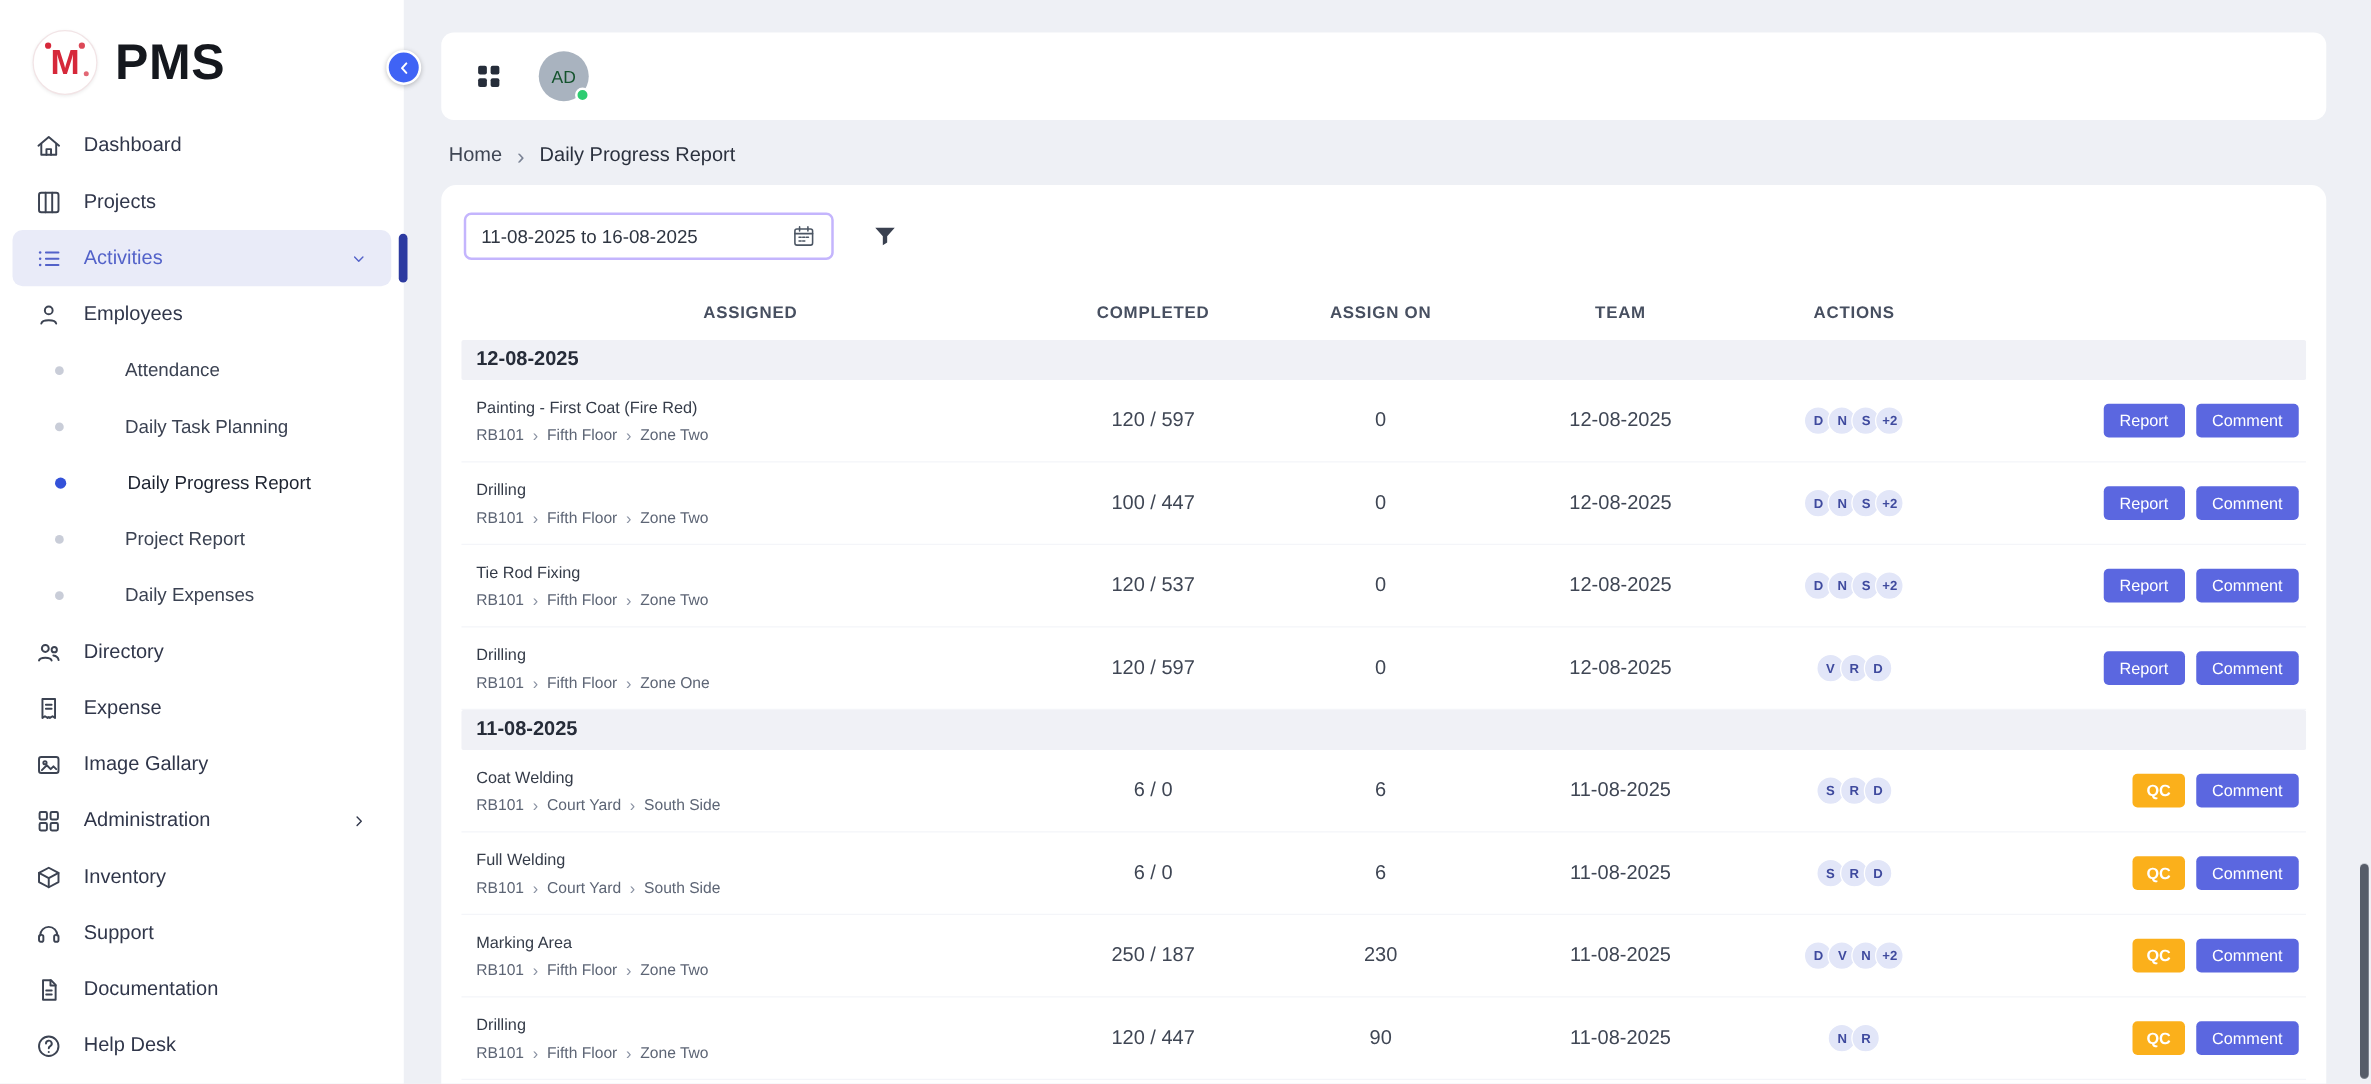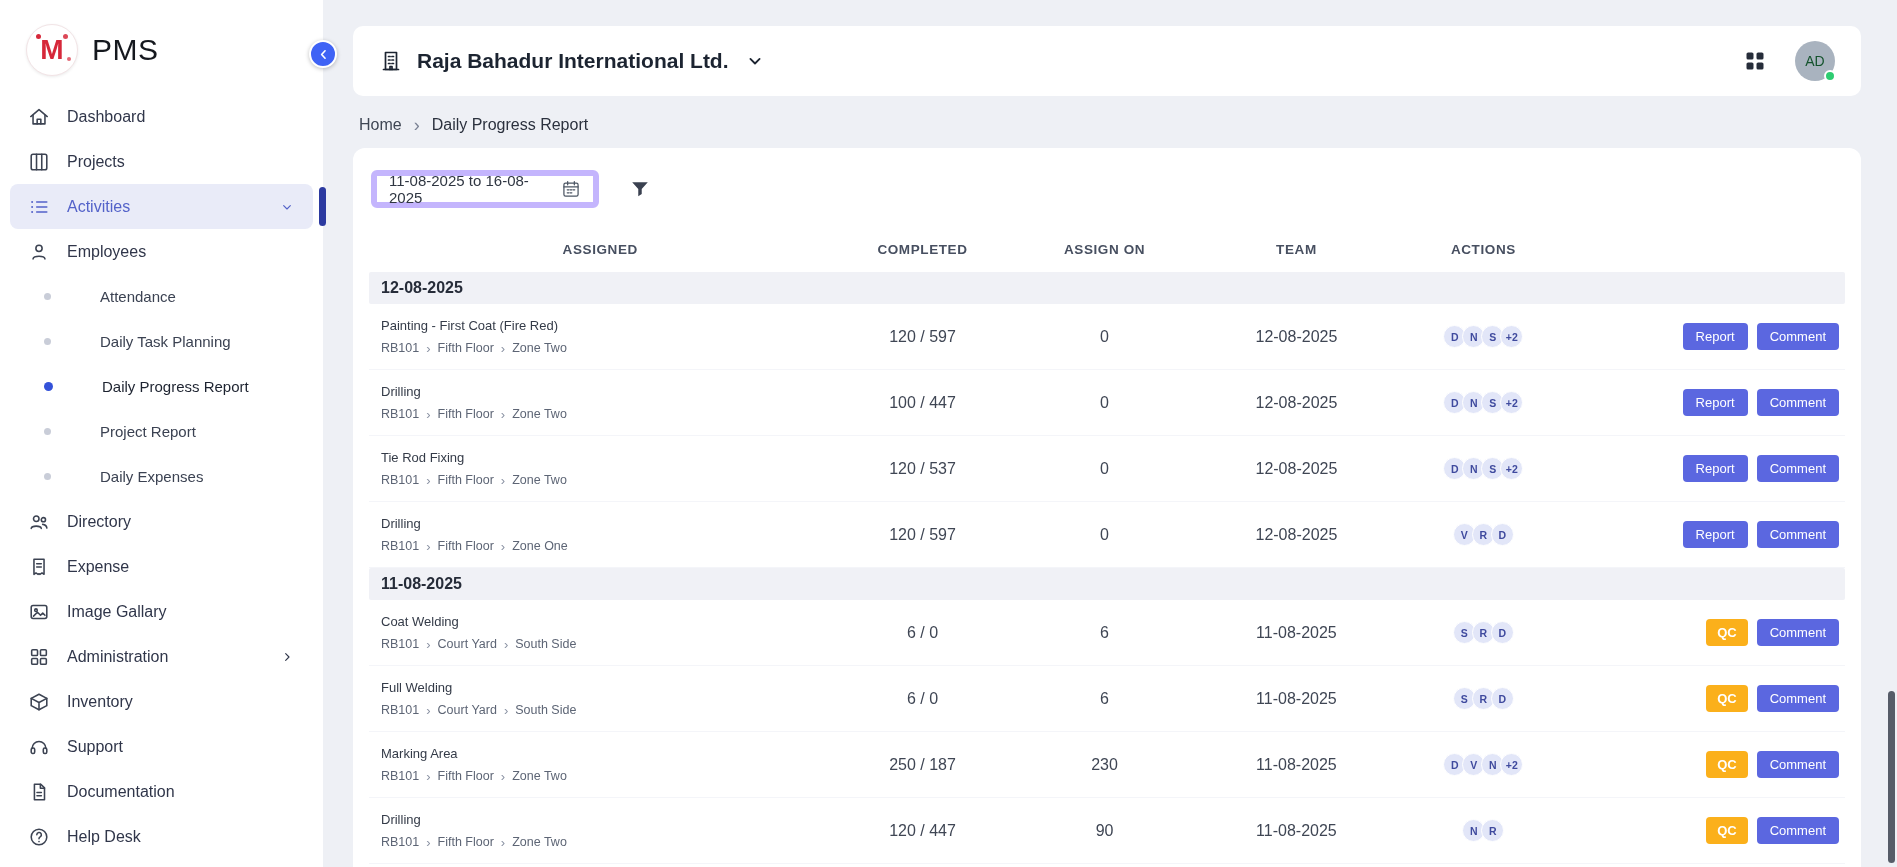--- a/index.html
+++ b/index.html
@@ -8,21 +8,21 @@
 
   
   .sidebar{width:323px;background:#fff;height:100%;flex-shrink:0;position:relative;padding-top:16px;}
   .logo-row{display:flex;align-items:center;gap:14px;padding:8px 26px 18px;}
   .logo-badge{width:52px;height:52px;border-radius:50%;background:#fff;border:1px solid #f2e4e6;box-shadow:0 1px 3px rgba(0,0,0,.08);display:flex;align-items:center;justify-content:center;position:relative;}
   .logo-m{font-size:28px;font-weight:800;color:var(--logo_red,#d6283a);line-height:1;}
   .logo-dot{position:absolute;border-radius:50%;background:var(--logo_red,#d6283a);}
   .logo-dot.d1{width:5px;height:5px;left:9px;top:9px;}
   .logo-dot.d2{width:5px;height:5px;right:9px;top:9px;opacity:.85;}
   .logo-dot.d3{width:4px;height:4px;right:6px;bottom:14px;opacity:.7;}
-  .logo-text{font-size:30px;font-weight:400;color:#15181e;letter-spacing:.5px;}
+  .logo-text{font-size:40px;font-weight:700;color:#15181e;letter-spacing:.5px;}
   .nav{display:flex;flex-direction:column;}
   .side-item{display:flex;align-items:center;height:45px;padding:0 18px;margin:0 10px;border-radius:8px;color:#30364a;font-size:16px;cursor:pointer;position:relative;}
   .side-item .side-icon{width:22px;height:22px;display:flex;color:#3c4352;flex-shrink:0;}
   .side-item .side-icon svg{width:22px;height:22px;}
   .side-label{margin-left:17px;white-space:nowrap;}
   .side-item.active{background:var(--sidebar_active_bg,#e9ebf8);color:var(--sidebar_active_text,#5362c9);}
   .side-item.active .side-icon{color:var(--sidebar_active_text,#5362c9);}
   .side-chevron{margin-left:auto;display:flex;width:16px;height:16px;color:inherit;}
   .side-chevron svg{width:16px;height:16px;}
   .edge-bar{position:absolute;right:-13px;top:3px;bottom:3px;width:7px;background:var(--active_indicator,#2c3aa0);border-radius:4px;}
@@ -45,21 +45,21 @@
   .apps-icon{width:24px;height:24px;display:flex;color:#262d3a;cursor:pointer;}
   .avatar{width:40px;height:40px;border-radius:50%;background:#a9b3bf;color:#14532d;font-weight:400;font-size:14px;display:flex;align-items:center;justify-content:center;position:relative;cursor:pointer;}
   .status-dot{position:absolute;right:-1px;bottom:-1px;width:12px;height:12px;border-radius:50%;background:var(--status_green,#2ecc71);border:2px solid #fff;}
 
   .breadcrumb{display:flex;align-items:center;gap:12px;padding:20px 6px 14px;font-size:16px;color:#3f4654;flex-shrink:0;}
   .crumb-sep{color:#7a8294;font-size:18px;line-height:1;}
   .crumb-current{color:#2b313e;}
 
   .card{background:#fff;border-radius:12px 12px 0 0;flex:1;padding:20px 16px 0;overflow:hidden;display:flex;flex-direction:column;}
   .filter-row{display:flex;align-items:center;gap:30px;padding:2px 2px 18px;flex-shrink:0;}
-  .date-input{display:flex;align-items:center;justify-content:center;border:6px solid #c4b5fd;border-radius:6px;height:38px;padding:0 12px;font-size:15px;color:#2f3642;width:228px;cursor:pointer;background:#fff;}
+  .date-input{display:flex;align-items:center;justify-content:space-between;border:2px solid #c4b5fd;border-radius:6px;height:38px;padding:0 12px;font-size:15px;color:#2f3642;width:296px;cursor:pointer;background:#fff;}
   .cal-icon{width:20px;height:20px;display:flex;color:#4b5563;cursor:pointer;}
   .funnel-icon{width:22px;height:22px;display:flex;cursor:pointer;}
 
   .grid-cols{display:grid;grid-template-columns:4.7fr 1.85fr 1.85fr 2.05fr 1.75fr 2.8fr;align-items:center;}
   .thead{height:46px;color:#474f60;font-size:13.5px;font-weight:700;letter-spacing:.6px;flex-shrink:0;}
   .thead > div{text-align:center;}
   .tbody{overflow:hidden;}
   .group-row{background:var(--group_row_bg,#f0f1f6);font-weight:700;font-size:16px;color:#262c39;padding:7px 12px;border-radius:2px;}
   .trow{min-height:66px;border-bottom:1px solid #f4f5f9;}
   .cell-activity{padding-left:12px;}
@@ -248,36 +248,20 @@
 
   <button class="collapse-btn">
     <svg viewBox="0 0 24 24" fill="none" stroke="currentColor" stroke-width="2.6" stroke-linecap="round" stroke-linejoin="round">
         <path d="M14.5 6 9 12l5.5 6"></path>
       </svg>
   </button>
 
   <main class="main">
 
     <header class="topbar">
-      <div class="company">
-        <span class="b-icon">
-          <svg viewBox="0 0 24 24" fill="none" stroke="currentColor" stroke-width="1.7" stroke-linecap="round" stroke-linejoin="round">
-              <path d="M4.5 20.5h15"></path>
-              <rect x="6.5" y="3.5" width="11" height="17"></rect>
-              <path d="M9.5 7.5h1.6M12.9 7.5h1.6M9.5 11h1.6M12.9 11h1.6M9.5 14.5h1.6M12.9 14.5h1.6"></path>
-              <path d="M11 20.5v-3h2v3"></path>
-            </svg>
-        </span>
-        <span>Raja Bahadur International Ltd.</span>
-        <span class="chev">
-          <svg viewBox="0 0 24 24" fill="none" stroke="currentColor" stroke-width="2.2" stroke-linecap="round" stroke-linejoin="round">
-              <path d="M6.5 9.5 12 15l5.5-5.5"></path>
-            </svg>
-        </span>
-      </div>
       <div class="topbar-right">
         <span class="apps-icon">
           <svg viewBox="0 0 24 24" fill="currentColor">
               <rect x="3.5" y="3.5" width="7" height="7" rx="1.6"></rect>
               <rect x="13.5" y="3.5" width="7" height="7" rx="1.6"></rect>
               <rect x="3.5" y="13.5" width="7" height="7" rx="1.6"></rect>
               <rect x="13.5" y="13.5" width="7" height="7" rx="1.6"></rect>
             </svg>
         </span>
         <div class="avatar">

